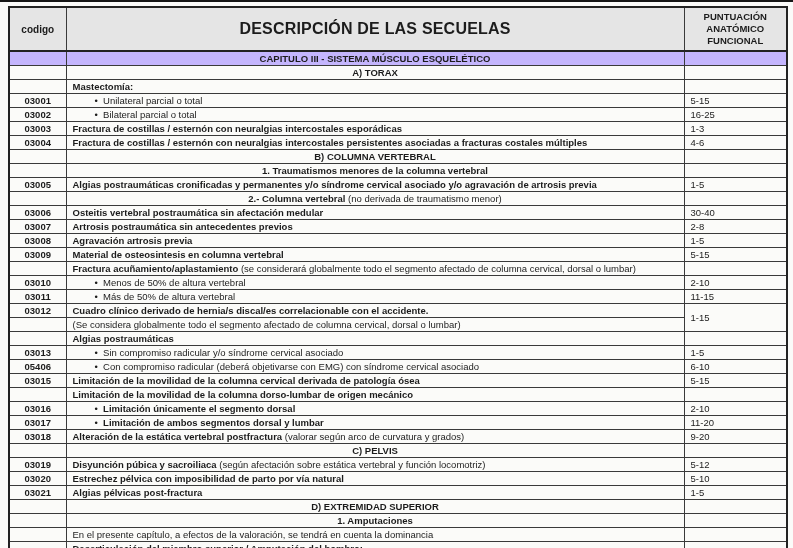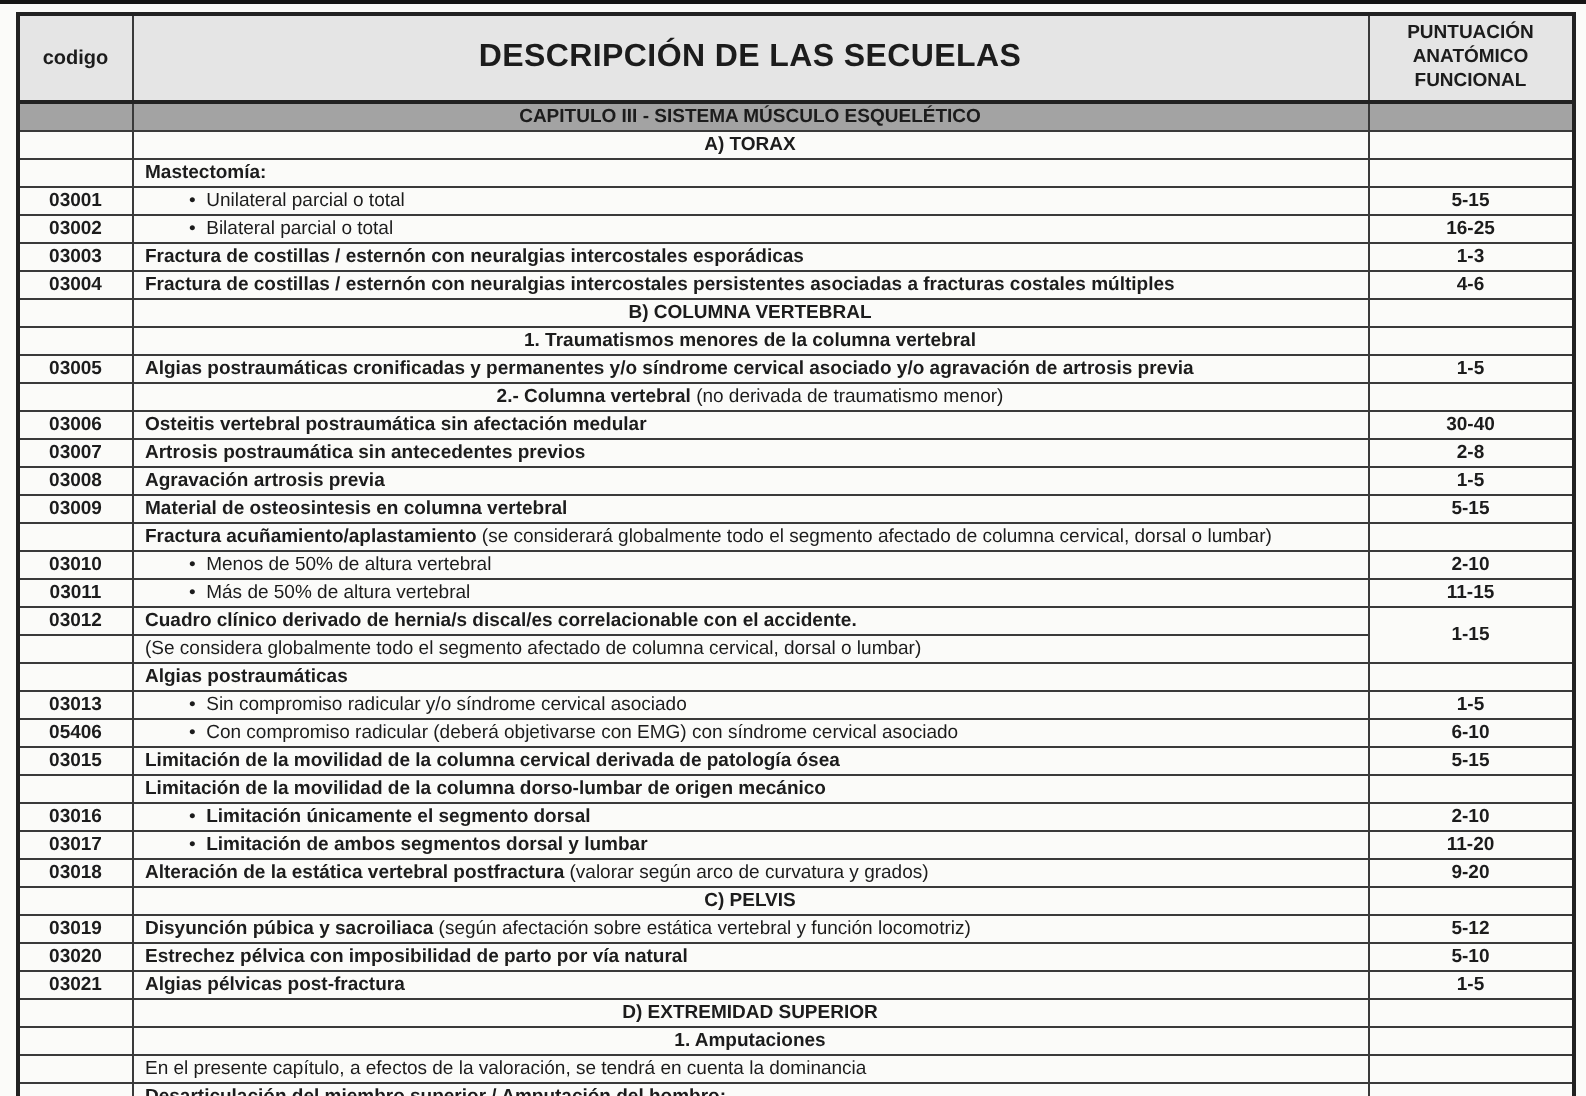--- a/index.html
+++ b/index.html
@@ -26,23 +26,23 @@
   }
   tr.header-row th{
     height:42px;border-bottom:2px solid #222;
     font-weight:bold;text-align:center;background:#e5e5e5;
   }
   th.h-code{font-size:10px;margin-left:19px;}
   th.h-desc{font-size:16px;letter-spacing:.2px;}
   th.h-score{font-size:9.5px;line-height:1.25;padding:0 2px;}
   tbody td{height:13px;font-size:9.5px;line-height:1.05;}
   td.code{font-weight:bold;text-align:center;font-size:9.5px;}
-  td.score{font-weight:bold;text-align:center;font-size:9.5px;}
+  td.score{font-weight:normal;font-size:9.5px;}
   td.desc{text-align:left;}
-  tr.band td{background:#a3a3a3;}
+  tr.band td{background:#c4b5fd;}
   td.center{text-align:center;}
   .main.bold{font-weight:bold;}
   .main{font-weight:normal;}
   .note{font-weight:normal;}
   td.bullet .main::before{content:"\2022\00a0\00a0";font-weight:normal;}
   td.bullet{padding-left:28px;margin-top:32px;}
 </style>
 </head>
 <body>
 

